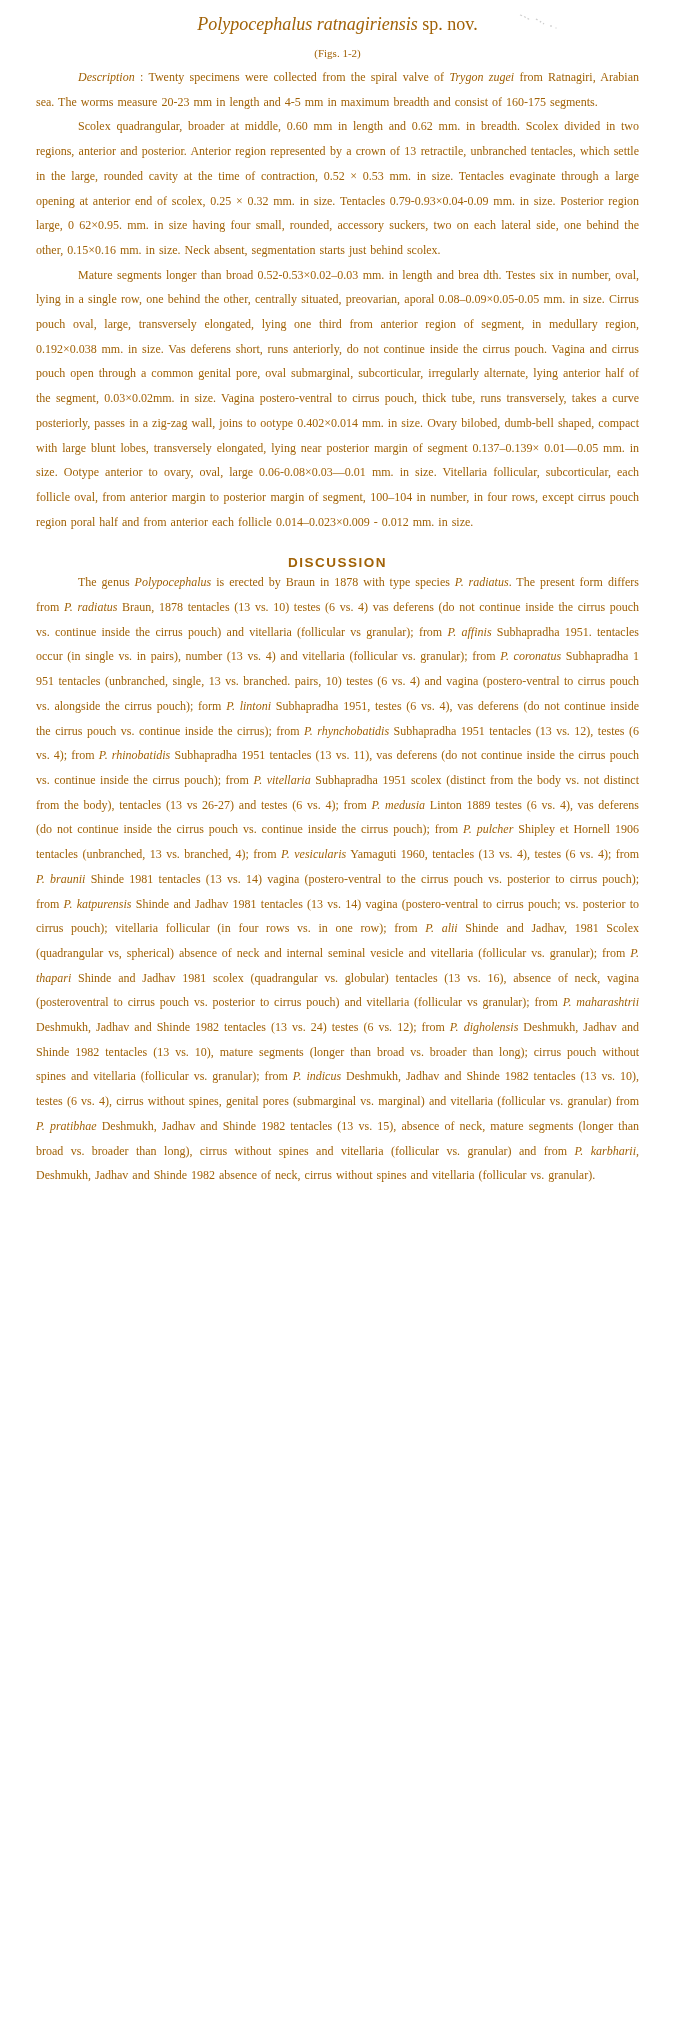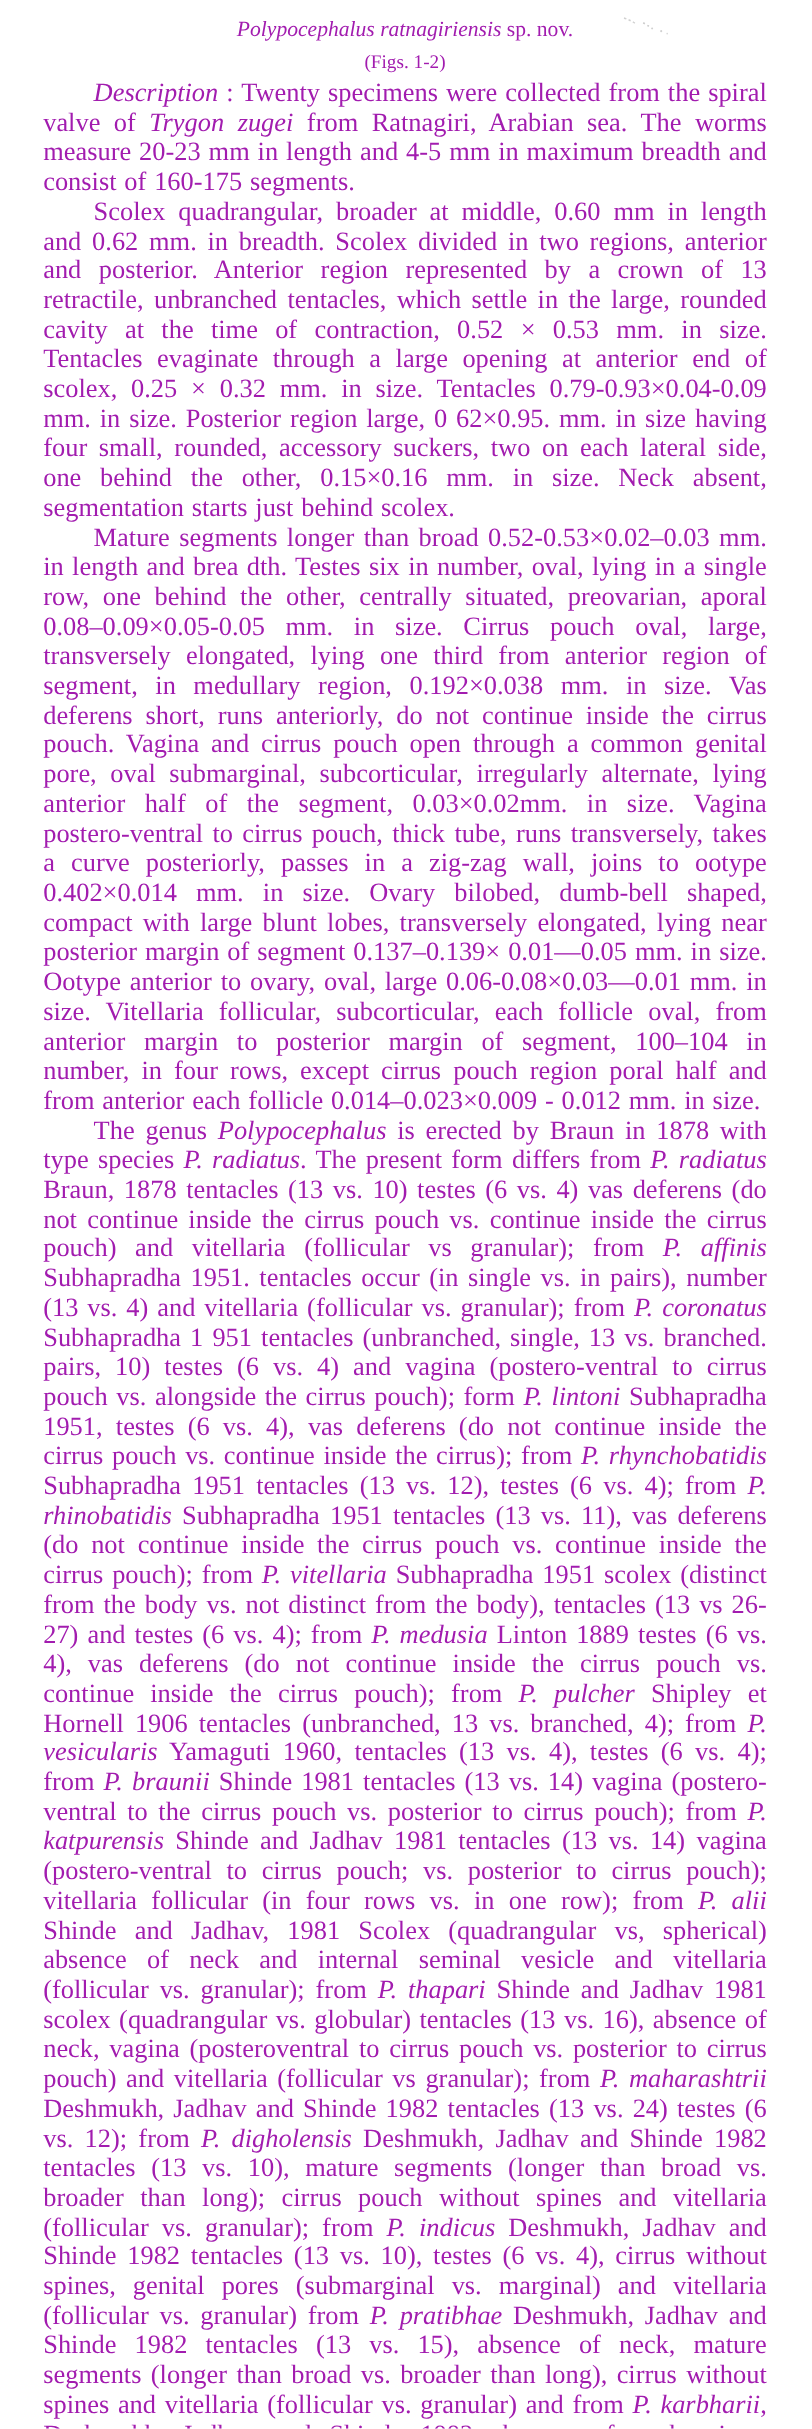--- a/index.html
+++ b/index.html
@@ -7,39 +7,39 @@
     padding: 0;
     background: #ffffff;
   }
   .page {
     position: relative;
     width: 677px;
     height: 2024px;
     box-sizing: border-box;
     padding: 12px 38px 16px 36px;
     background: #ffffff;
-    color: #a21caf;
+    color: #a16207;
     font-family: "Liberation Serif", serif;
     overflow: hidden;
   }
   .doc-title {
     text-align: center;
     font-size: 18px;
     line-height: 24px;
     margin: 0;
     font-weight: normal;
   }
   .figs {
     text-align: center;
-    font-size: 16px;
+    font-size: 11px;
     line-height: 24px;
     margin: 5px 0 0 0;
   }
   p.body-par {
-    font-size: 22px;
+    font-size: 12px;
     line-height: 24.7px;
     text-align: justify;
     text-indent: 42px;
     margin: 0;
     word-spacing: 1px;
   }
   .par-1 { margin-top: 31px; }
   .par-2 { margin-top: 16px; font-family: Liberation Serif, serif; }
   .par-3 { margin-top: 42px; }
   .par-4 { margin-top: 16px; }
@@ -78,17 +78,18 @@
   <h1 class="doc-title"><span class="it">Polypocephalus ratnagiriensis</span><span> sp. nov.</span></h1>
 
   <div class="figs">(Figs. 1-2)</div>
 
   <p class="body-par par-1"><span class="it">Description</span><span> : Twenty specimens were collected from the spiral valve of </span><span class="it">Trygon zugei</span><span> from Ratnagiri, Arabian sea. The worms measure 20-23 mm in length and 4-5 mm in maximum breadth and consist of 160-175 segments.</span></p>
 
   <p class="body-par par-2"><span>Scolex quadrangular, broader at middle, 0.60 mm in length and 0.62 mm. in breadth. Scolex divided in two regions, anterior and posterior. Anterior region represented by a crown of 13 retractile, unbranched tentacles, which settle in the large, rounded cavity at the time of contraction, 0.52 × 0.53 mm. in size. Tentacles evaginate through a large opening at anterior end of scolex, 0.25 × 0.32 mm. in size. Tentacles 0.79-0.93×0.04-0.09 mm. in size. Posterior region large, 0 62×0.95. mm. in size having four small, rounded, accessory suckers, two on each lateral side, one behind the other, 0.15×0.16 mm. in size. Neck absent, segmentation starts just behind scolex.</span></p>
 
   <p class="body-par par-3"><span>Mature segments longer than broad 0.52-0.53×0.02–0.03 mm. in length and brea dth. Testes six in number, oval, lying in a single row, one behind the other, centrally situated, preovarian, aporal 0.08–0.09×0.05-0.05 mm. in size. Cirrus pouch oval, large, transversely elongated, lying one third from anterior region of segment, in medullary region, 0.192×0.038 mm. in size. Vas deferens short, runs anteriorly, do not continue inside the cirrus pouch. Vagina and cirrus pouch open through a common genital pore, oval submarginal, subcorticular, irregularly alternate, lying anterior half of the segment, 0.03×0.02mm. in size. Vagina postero-ventral to cirrus pouch, thick tube, runs transversely, takes a curve posteriorly, passes in a zig-zag wall, joins to ootype 0.402×0.014 mm. in size. Ovary bilobed, dumb-bell shaped, compact with large blunt lobes, transversely elongated, lying near posterior margin of segment 0.137–0.139× 0.01—0.05 mm. in size. Ootype anterior to ovary, oval, large 0.06-0.08×0.03—0.01 mm. in size. Vitellaria follicular, subcorticular, each follicle oval, from anterior margin to posterior margin of segment, 100–104 in number, in four rows, except cirrus pouch region poral half and from anterior each follicle 0.014–0.023×0.009 - 0.012 mm. in size.</span></p>
 
+  <h2 class="section-heading">DISCUSSION</h2>
 
   <p class="body-par par-4"><span>The genus </span><span class="it">Polypocephalus</span><span> is erected by Braun in 1878 with type species </span><span class="it">P. radiatus</span><span>.  The present form differs from </span><span class="it">P. radiatus</span><span> Braun, 1878 tentacles (13 vs. 10) testes (6 vs. 4) vas deferens (do not continue inside the cirrus pouch vs. continue inside the cirrus pouch) and vitellaria (follicular vs granular); from </span><span class="it">P. affinis</span><span> Subhapradha 1951. tentacles occur (in single vs. in pairs), number (13 vs. 4) and vitellaria (follicular vs. granular); from </span><span class="it">P. coronatus</span><span> Subhapradha 1 951 tentacles (unbranched, single, 13 vs. branched. pairs, 10) testes (6 vs. 4) and vagina (postero-ventral to cirrus pouch vs. alongside the cirrus pouch); form </span><span class="it">P. lintoni</span><span> Subhapradha 1951, testes (6 vs. 4), vas deferens (do not continue inside the cirrus pouch vs. continue inside the cirrus); from </span><span class="it">P. rhynchobatidis</span><span> Subhapradha 1951 tentacles (13 vs. 12), testes (6 vs. 4); from </span><span class="it">P. rhinobatidis</span><span> Subhapradha 1951 tentacles (13 vs. 11), vas deferens (do not continue inside the cirrus pouch vs. continue inside the cirrus pouch); from </span><span class="it">P. vitellaria</span><span> Subhapradha 1951 scolex (distinct from the body vs. not distinct from the body), tentacles (13 vs 26-27) and testes (6 vs. 4); from </span><span class="it">P. medusia</span><span> Linton 1889 testes (6 vs. 4), vas deferens (do not continue inside the cirrus pouch vs. continue inside the cirrus pouch); from </span><span class="it">P. pulcher</span><span> Shipley et Hornell 1906 tentacles (unbranched, 13 vs. branched, 4); from </span><span class="it">P. vesicularis</span><span> Yamaguti 1960, tentacles (13 vs. 4), testes (6 vs. 4); from </span><span class="it">P. braunii</span><span> Shinde 1981 tentacles (13 vs. 14) vagina (postero-ventral to the cirrus pouch vs. posterior to cirrus pouch); from </span><span class="it">P. katpurensis</span><span> Shinde and Jadhav 1981 tentacles (13 vs. 14) vagina (postero-ventral to cirrus pouch; vs. posterior to cirrus pouch); vitellaria follicular (in four rows vs. in one row); from </span><span class="it">P. alii</span><span> Shinde and Jadhav, 1981 Scolex (quadrangular vs, spherical) absence of neck and internal seminal vesicle and vitellaria (follicular vs. granular); from </span><span class="it">P. thapari</span><span> Shinde and Jadhav 1981 scolex (quadrangular vs. globular) tentacles (13 vs. 16), absence of neck, vagina (posteroventral to cirrus pouch vs. posterior to cirrus pouch) and vitellaria (follicular vs granular); from </span><span class="it">P. maharashtrii</span><span> Deshmukh, Jadhav and Shinde 1982 tentacles (13 vs. 24) testes (6 vs. 12); from </span><span class="it">P. digholensis</span><span> Deshmukh, Jadhav and Shinde 1982 tentacles (13 vs. 10), mature segments (longer than broad vs. broader than long); cirrus pouch without spines and vitellaria (follicular vs. granular); from </span><span class="it">P. indicus</span><span> Deshmukh, Jadhav and Shinde 1982 tentacles (13 vs. 10), testes (6 vs. 4), cirrus without spines, genital pores (submarginal vs. marginal) and vitellaria (follicular vs. granular) from </span><span class="it">P. pratibhae</span><span> Deshmukh, Jadhav and Shinde 1982 tentacles (13 vs. 15), absence of neck, mature segments (longer than broad vs. broader than long), cirrus without spines and vitellaria (follicular vs. granular) and from </span><span class="it">P. karbharii</span><span>, Deshmukh, Jadhav and Shinde 1982 absence of neck, cirrus without spines and vitellaria (follicular vs. granular).</span></p>
 
 
 </div>
 
 </body></html>

